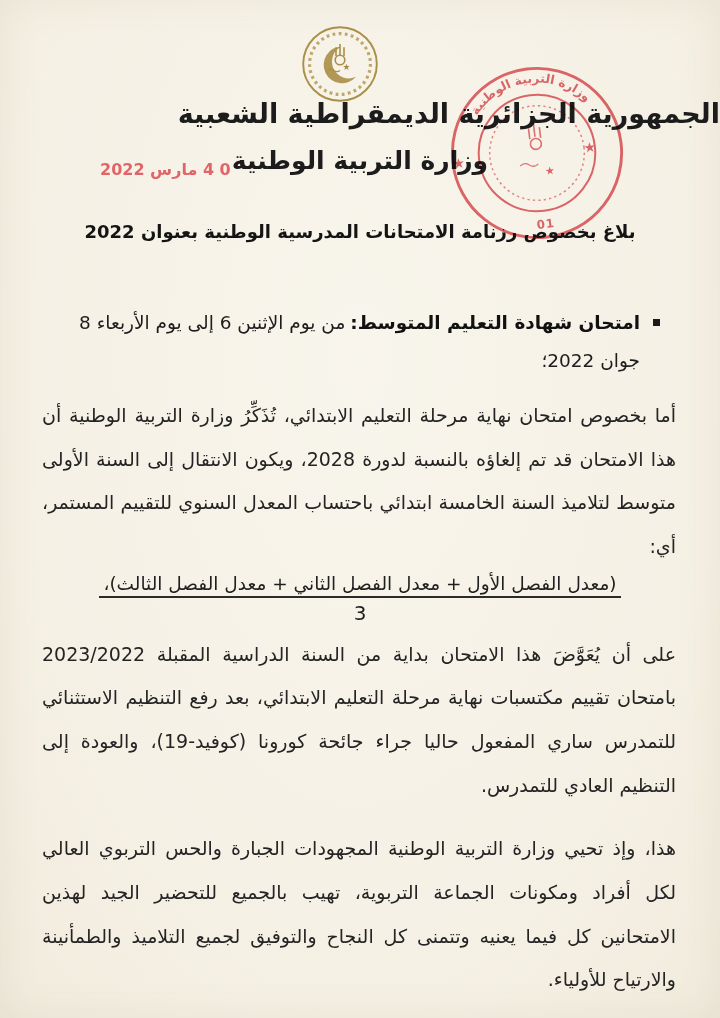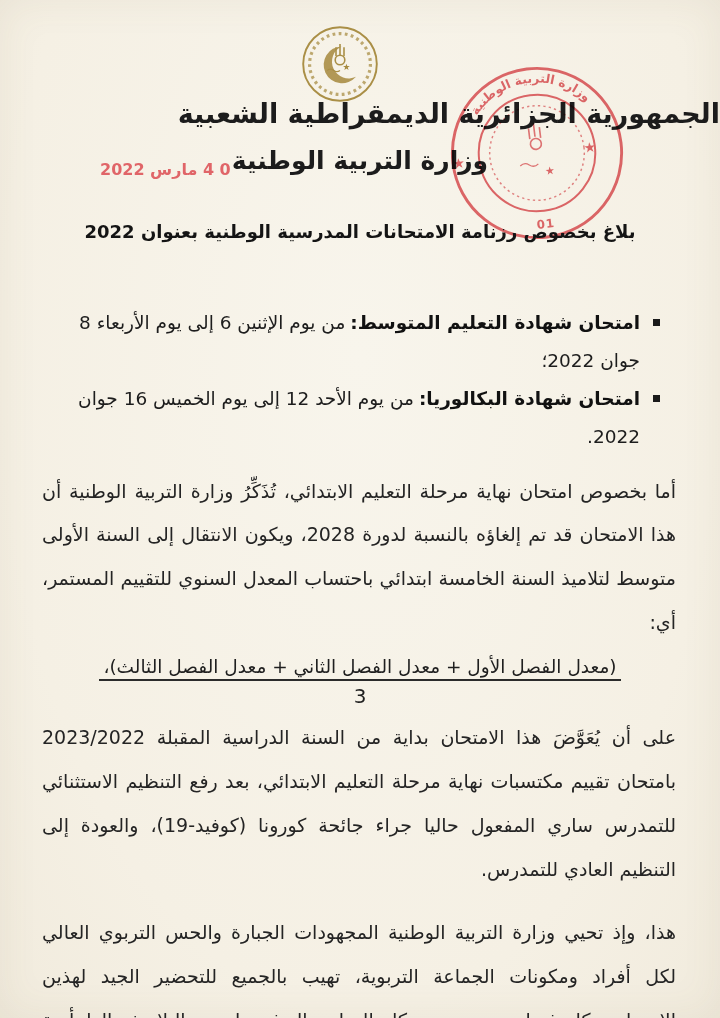--- a/index.html
+++ b/index.html
@@ -53,21 +53,21 @@
   .bullets li{
     position:relative;font-size:18.5px;line-height:2.05;
     padding-right:20px;color:#1d1d1d;
   }
   .sq{
     position:absolute;right:0;top:15px;width:7px;height:7px;background:#1a1a1a;display:inline-block;
   }
   .b-label{font-weight:bold;margin-left:5px;color:#111;}
   .p2{margin-top:14px;}
   .fraction{
-    margin:12px auto 0 auto;width:fit-content;text-align:center;
+    margin:4px auto 0 auto;width:fit-content;text-align:center;
     font-size:18.5px;color:#1f1f1f;
   }
   .fraction .num{
     display:block;border-bottom:2px solid #2b2b2b;padding:0 4px 2px 4px;
   }
   .fraction .den{display:block;padding-top:3px;font-size:20px;}
   .p3{margin-top:8px;}
   .p4{margin-top:20px;}
   svg text{font-family:"DejaVu Sans", sans-serif;}
 </style>
@@ -125,24 +125,20 @@
 
     <h1 class="doc-title">بلاغ بخصوص رزنامة الامتحانات المدرسية الوطنية بعنوان 2022</h1>
   </div>
 
 
   <ul class="bullets">
     <li>
       <span class="sq"></span>
       <span class="b-label">امتحان شهادة التعليم المتوسط:</span><span>من يوم الإثنين 6 إلى يوم الأربعاء 8 جوان 2022؛</span>
     </li>
-    <li>
-      <span class="sq"></span>
-      <span class="b-label">امتحان شهادة البكالوريا:</span><span>من يوم الأحد 12 إلى يوم الخميس 16 جوان 2022.</span>
-    </li>
   </ul>
 
   <p class="para p2">أما بخصوص امتحان نهاية مرحلة التعليم الابتدائي، تُذَكِّرُ وزارة التربية الوطنية أن هذا الامتحان قد تم إلغاؤه بالنسبة لدورة 2028، ويكون الانتقال إلى السنة الأولى متوسط لتلاميذ السنة الخامسة ابتدائي باحتساب المعدل السنوي للتقييم المستمر، أي:</p>
 
   <div class="fraction">
     <span class="num">(معدل الفصل الأول + معدل الفصل الثاني + معدل الفصل الثالث)،</span>
     <span class="den">3</span>
   </div>
 
   <p class="para p3">على أن يُعَوَّضَ هذا الامتحان بداية من السنة الدراسية المقبلة 2023/2022  بامتحان تقييم مكتسبات نهاية مرحلة التعليم الابتدائي، بعد رفع التنظيم الاستثنائي للتمدرس ساري المفعول حاليا جراء جائحة كورونا (كوفيد-19)، والعودة إلى التنظيم العادي للتمدرس.</p>

